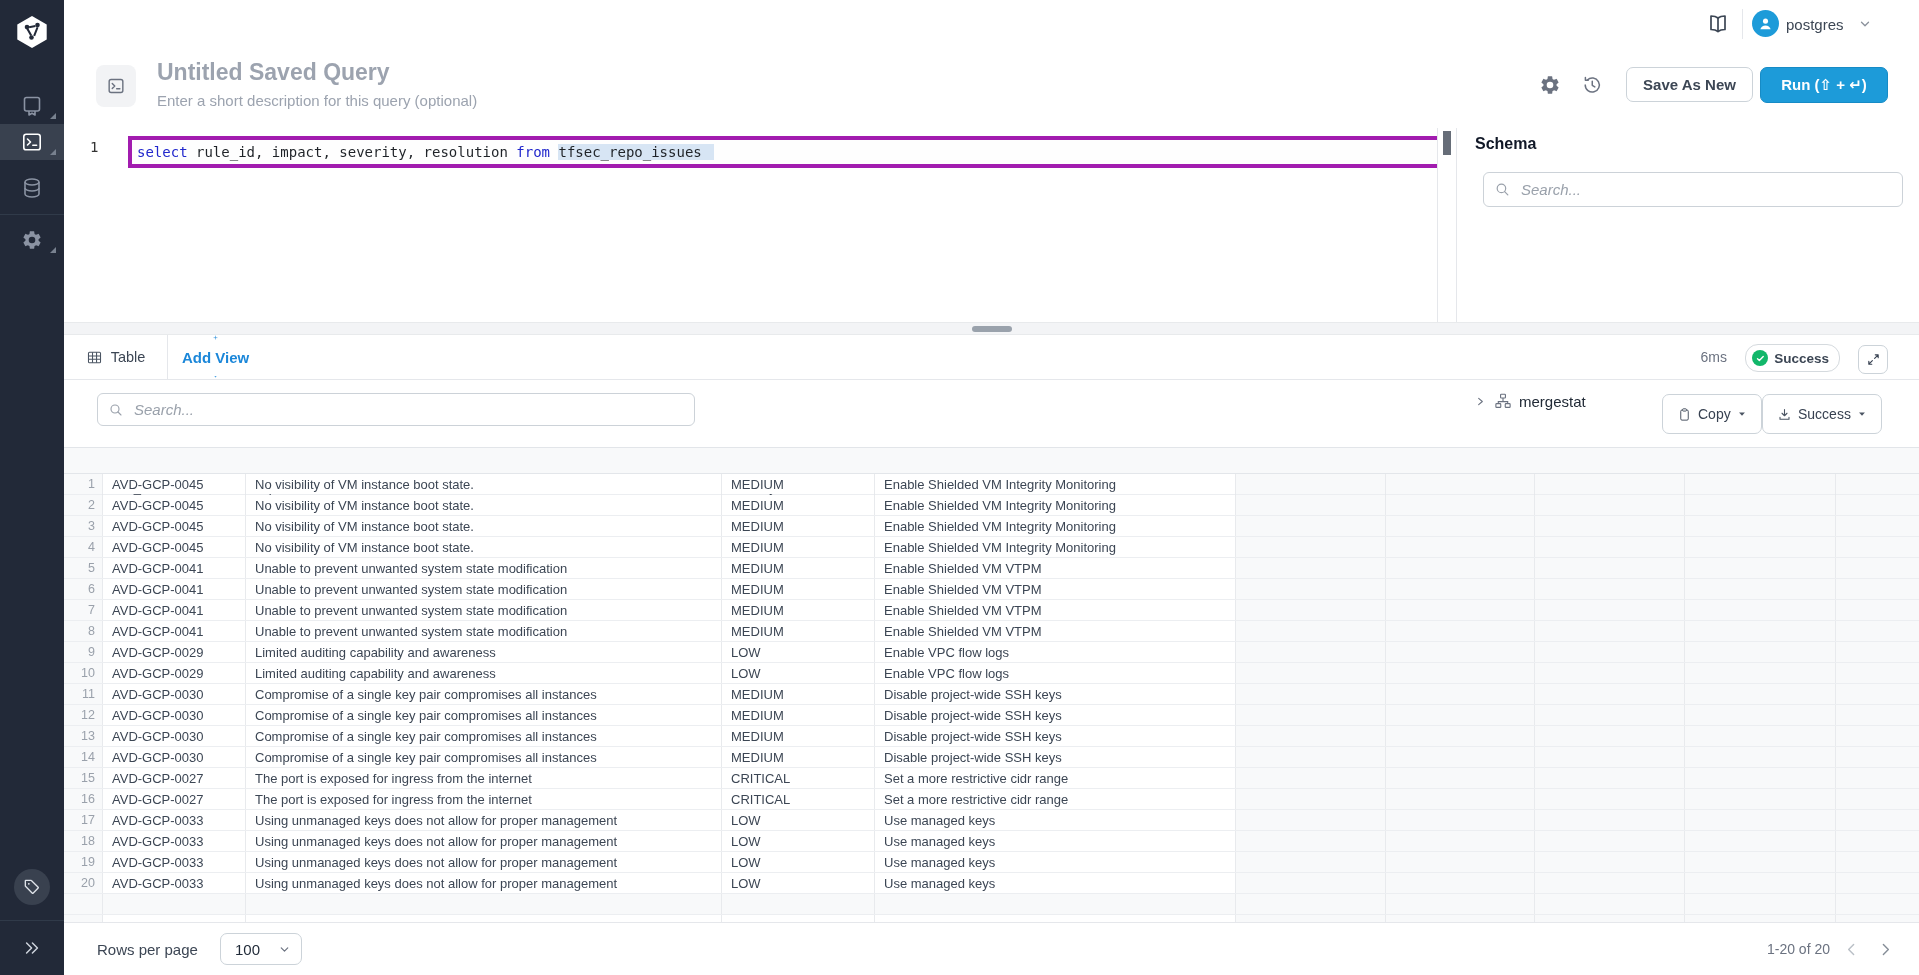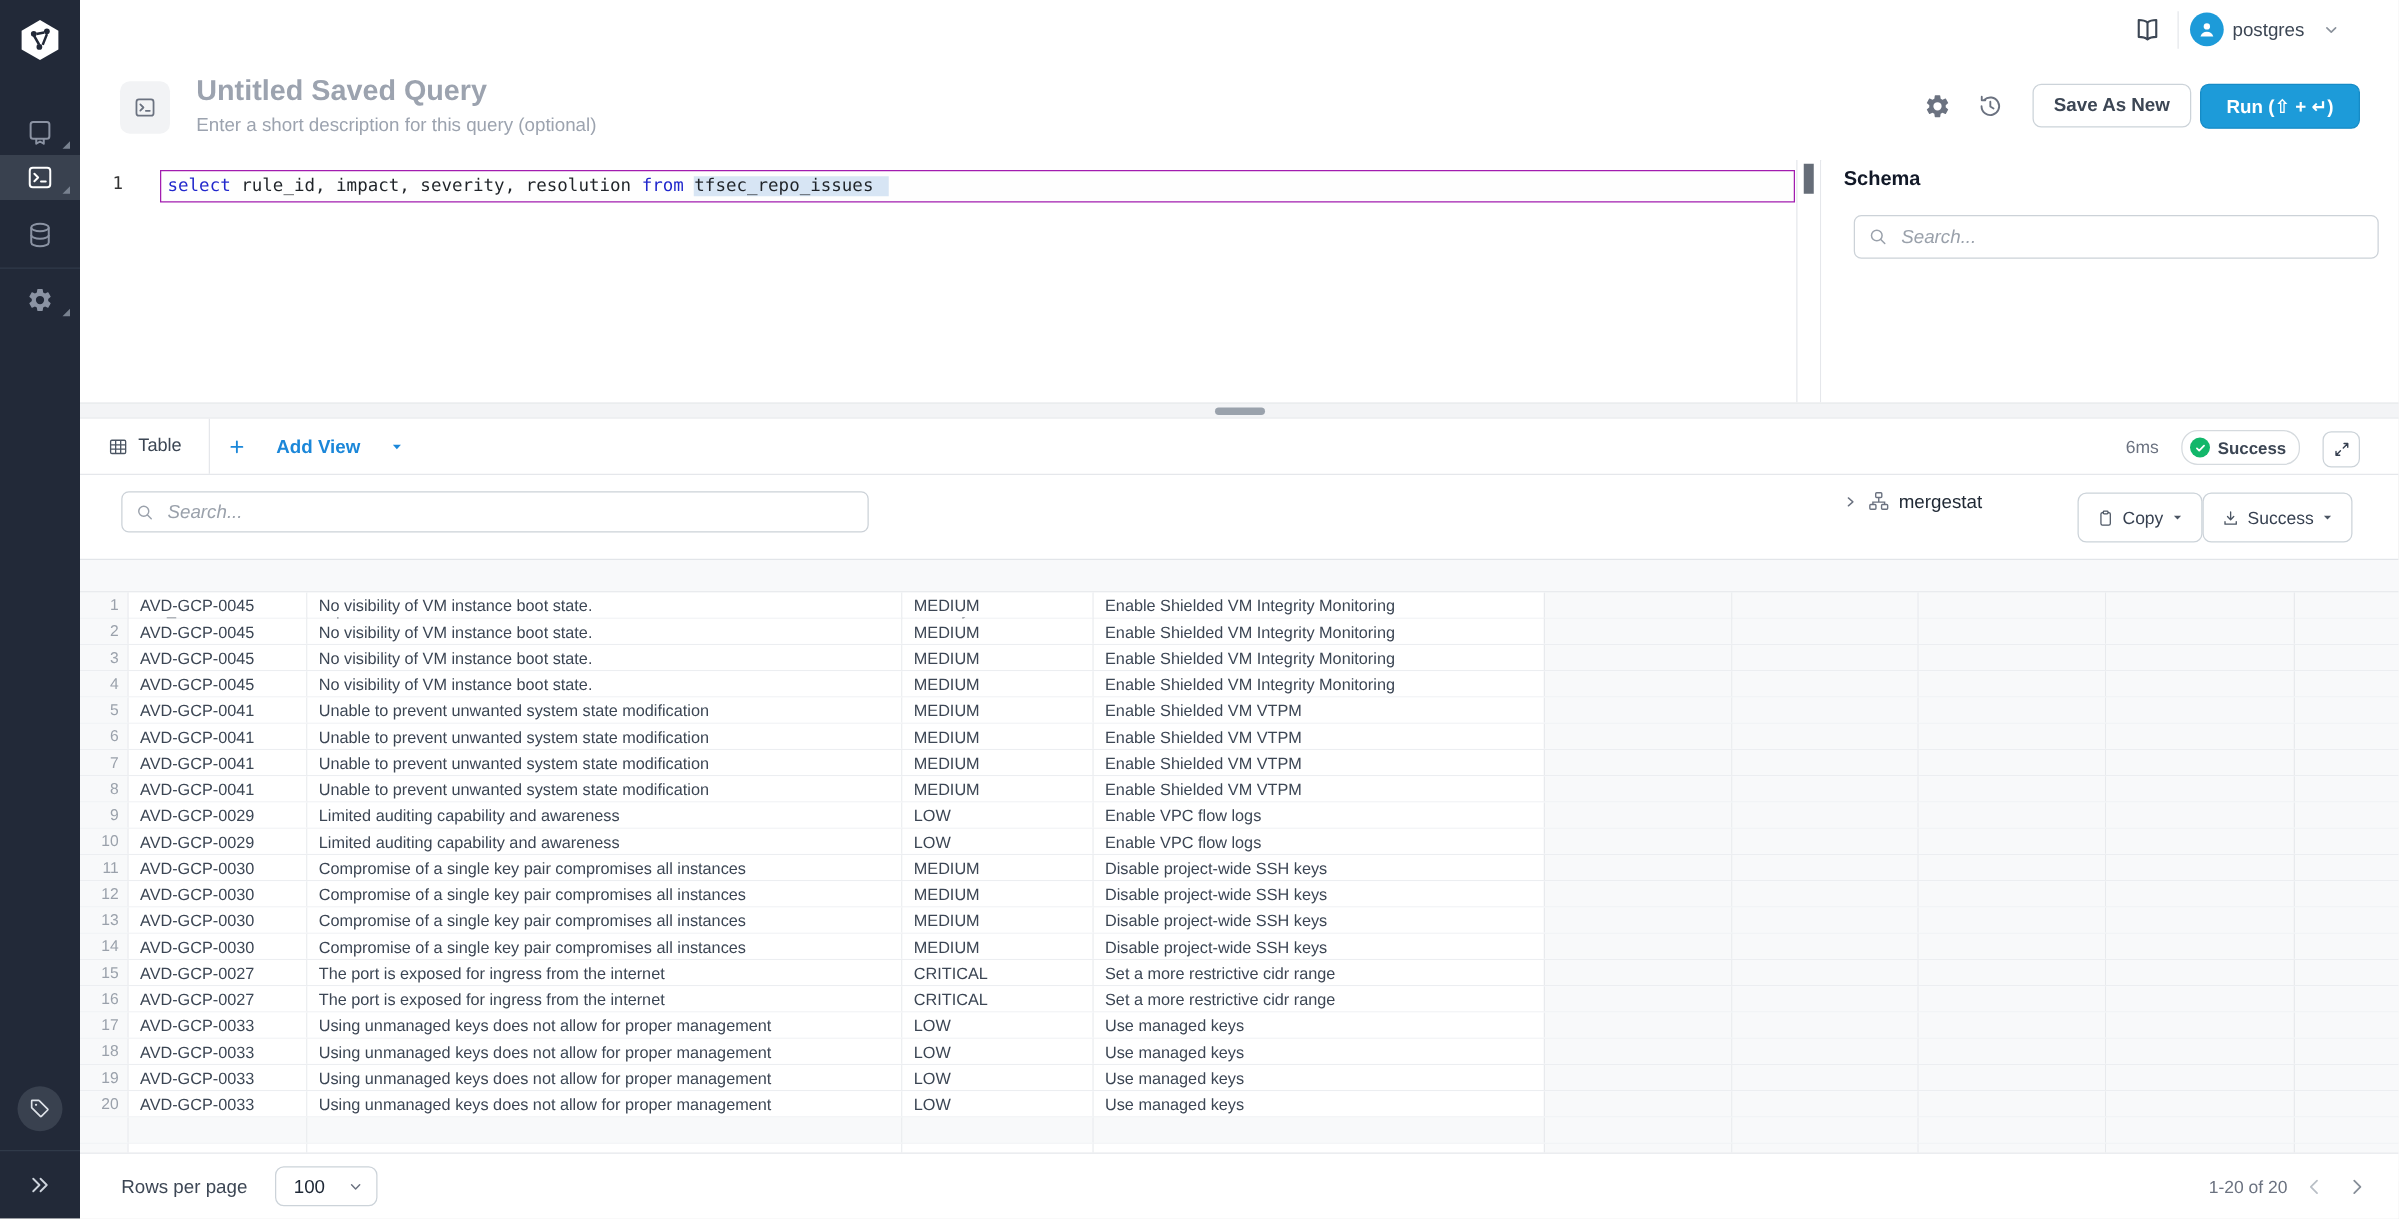--- a/index.html
+++ b/index.html
@@ -31,21 +31,21 @@
   .qtitle{position:absolute;left:93px;top:11px;font-size:23px;font-weight:700;color:#9ca3af;}
   .qdesc{position:absolute;left:93px;top:44px;font-size:15px;color:#9ca3af;}
   .iconbtn{position:absolute;top:26px;color:#6b7280;cursor:pointer;}
   .btn{position:absolute;display:flex;align-items:center;justify-content:center;border-radius:7px;font-size:15px;font-weight:600;box-sizing:border-box;}
   .btn-save{left:1562px;top:19px;width:127px;height:35px;background:#fff;border:1px solid #ccd3d9;color:#3c4654;}
   .btn-run{left:1696px;top:19px;width:128px;height:36px;background:var(--accent-blue,#1d9bd9);color:#fff;border:1px solid #168bc6;}
 
   
   .editor{position:absolute;left:64px;top:128px;width:1373px;height:194px;background:#fff;}
   .lineno{position:absolute;left:26px;top:11px;width:20px;text-align:left;font-family:"DejaVu Sans Mono","Liberation Mono",monospace;font-size:14px;color:#333;}
-  .codeline{position:absolute;left:64px;top:8px;width:1306px;height:24px;border:1px solid #a21caf;background:#fefefe;display:flex;align-items:center;}
+  .codeline{position:absolute;left:64px;top:8px;width:1306px;height:24px;border:4px solid #a21caf;background:#fefefe;display:flex;align-items:center;}
   .code{font-family:"DejaVu Sans Mono","Liberation Mono",monospace;font-size:14px;color:#1f2328;white-space:pre;padding-left:5px;}
   .tok-keyword{color:var(--keyword-blue,#2127cc);}
   .tok-selected{background:var(--selection-bg,#d7e5f4);padding-right:12px;}
   .vscroll{position:absolute;left:1437px;top:128px;width:20px;height:194px;background:#fff;border-left:1px solid #e5e7eb;border-right:1px solid #e5e7eb;box-sizing:border-box;}
   .vthumb{position:absolute;left:5px;top:3px;width:8px;height:24px;background:#666d78;}
 
   
   .schema{position:absolute;left:1457px;top:128px;width:462px;height:194px;background:#fff;}
   .schema-title{position:absolute;left:18px;top:7px;font-size:16px;font-weight:700;color:#111827;}
   .searchbox{position:absolute;display:flex;align-items:center;border:1px solid #ccd2d8;border-radius:6px;background:#fff;box-sizing:border-box;color:#9aa1ab;}
@@ -58,21 +58,21 @@
   .tree-ico{color:#6b7280;margin-right:7px;}
   .tree-label{font-size:15px;color:#212a36;}
 
   
   .strip{position:absolute;left:64px;top:322px;width:1855px;height:13px;background:#f3f4f6;border-top:1px solid #e8eaec;border-bottom:1px solid #e8eaec;box-sizing:border-box;}
   .handle{position:absolute;left:908px;top:3px;width:40px;height:6px;border-radius:3px;background:#9aa2ac;}
 
   
   .rtoolbar{position:absolute;left:64px;top:335px;width:1855px;height:45px;background:#fff;border-bottom:1px solid #e5e7eb;box-sizing:border-box;}
   .tab{position:absolute;left:0;top:0;width:103px;height:44px;display:flex;align-items:center;justify-content:center;gap:8px;border-right:1px solid #e5e7eb;color:#3c4654;font-size:14.5px;font-weight:500;cursor:pointer;}
-  .addview{position:absolute;left:118px;top:0;height:44px;display:flex;align-items:center;gap:24px;color:var(--link-blue,#1b87d9);font-size:15px;font-weight:600;cursor:pointer;}
+  .addview{position:absolute;left:118px;top:0;height:44px;display:flex;align-items:center;gap:9px;color:var(--link-blue,#1b87d9);font-size:15px;font-weight:600;cursor:pointer;flex-direction:column;}
   .duration{position:absolute;right:192px;top:0;height:44px;display:flex;align-items:center;font-size:14px;color:#6b7280;}
   .pill{position:absolute;right:79px;top:9px;height:26px;padding:0 10px 0 6px;display:flex;align-items:center;gap:6px;border:1px solid #d5dade;border-radius:13px;background:#fff;font-size:13.5px;font-weight:600;color:#3c4654;}
   .dot{width:16px;height:16px;border-radius:50%;background:var(--success-green,#12b76a);display:flex;align-items:center;justify-content:center;}
   .expandbtn{position:absolute;right:31px;top:10px;width:30px;height:29px;border:1px solid #ccd3d9;border-radius:7px;background:#fff;display:flex;align-items:center;justify-content:center;color:#374151;box-sizing:border-box;cursor:pointer;}
 
   
   .res-search{position:absolute;left:97px;top:393px;width:598px;height:33px;}
   .actbtn{position:absolute;top:394px;height:40px;display:flex;align-items:center;gap:6px;padding:0 14px;border:1px solid #ccd3d9;border-radius:7px;background:#fff;font-size:14px;font-weight:500;color:#374151;box-sizing:border-box;cursor:pointer;}
   .actbtn .ai{color:#4b5563;}
   .btn-copy{left:1662px;}

